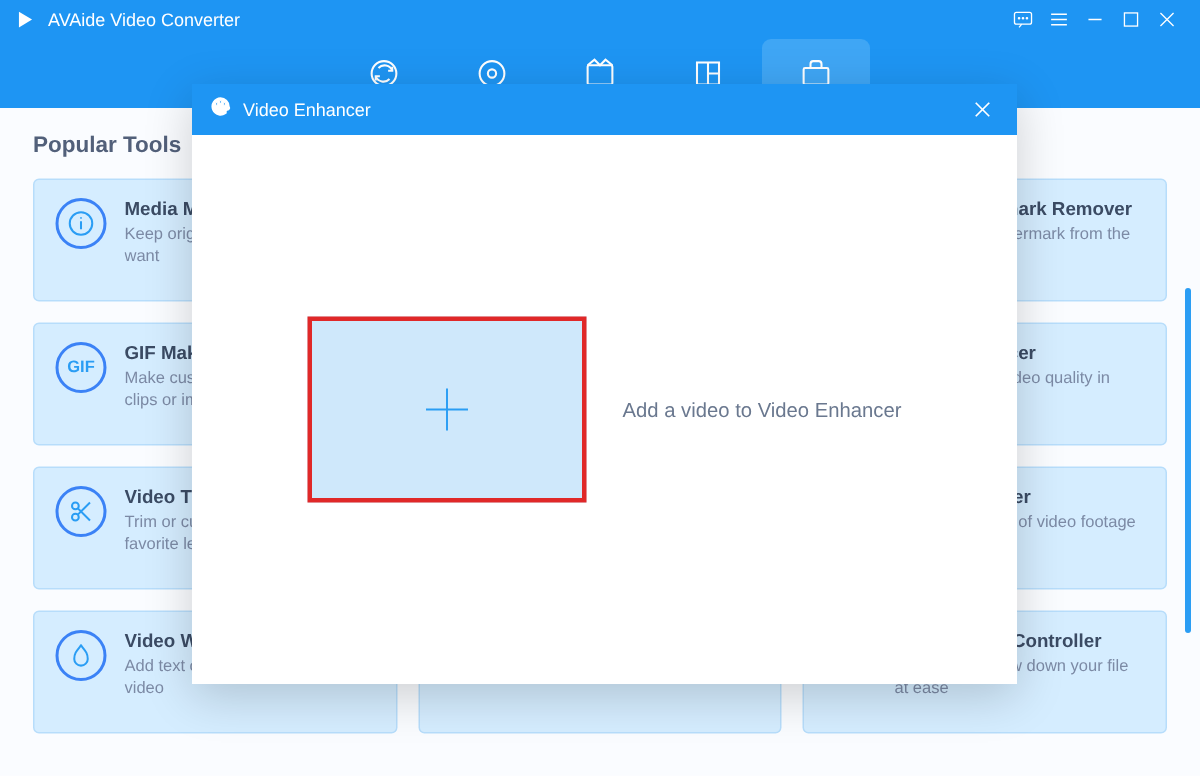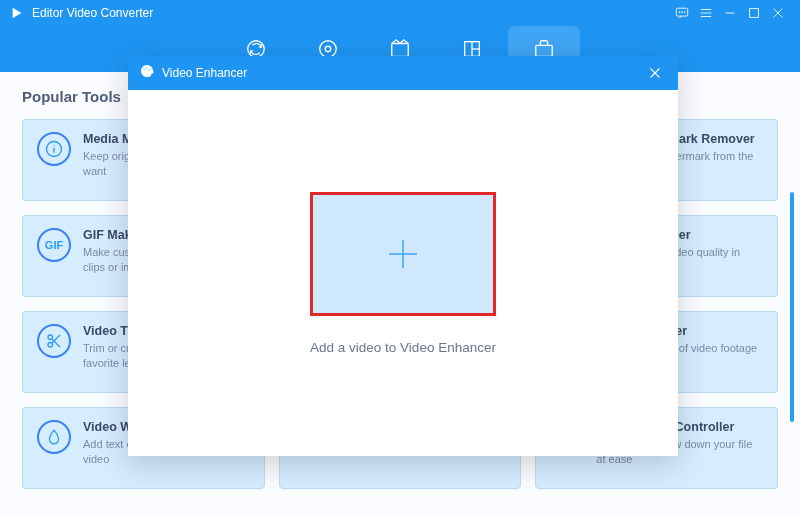--- a/index.html
+++ b/index.html
@@ -151,21 +151,20 @@
   .modal-header .m-close {
     width: 22px; height: 22px;
     display: flex; align-items: center; justify-content: center;
     cursor: pointer;
   }
   .modal-header .m-close svg { width: 12px; height: 12px; stroke: #fff; stroke-width: 1.5; }
 
   .modal-body {
     flex: 1;
     display: flex;
-    flex-direction: column;
     align-items: center;
     justify-content: center;
     gap: 24px;
   }
   .dropzone {
     width: 186px;
     height: 124px;
     background: #cfe8fb;
     border: 3px solid #e02828;
     display: flex;
@@ -182,21 +181,21 @@
 </style>
 </head>
 <body>
 
 <div class="titlebar">
   <span class="logo">
     <svg viewBox="0 0 16 16">
         <polygon points="3,2 13,8 3,14" fill="#fff"></polygon>
       </svg>
   </span>
-  <span class="title">Editor Video Converter</span>
+  <span class="title">AVAide Video Converter</span>
   <div class="spacer"></div>
   <div class="tb-btn">
     <svg viewBox="0 0 16 16">
         <rect x="1.5" y="2.5" width="13" height="9" rx="1.5"></rect>
         <path d="M5 14 L7 11.5"></path>
         <circle cx="5" cy="7" r="0.5" fill="#fff"></circle>
         <circle cx="8" cy="7" r="0.5" fill="#fff"></circle>
         <circle cx="11" cy="7" r="0.5" fill="#fff"></circle>
       </svg>
   </div>

